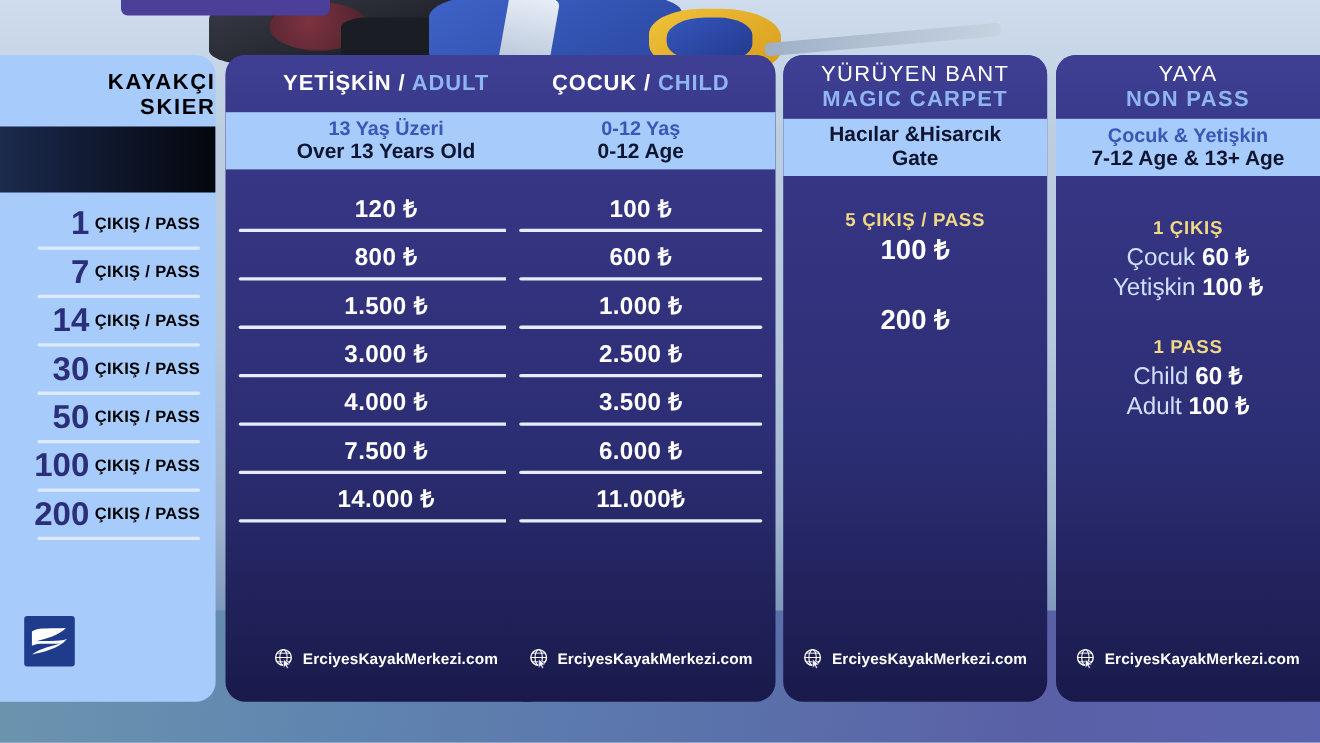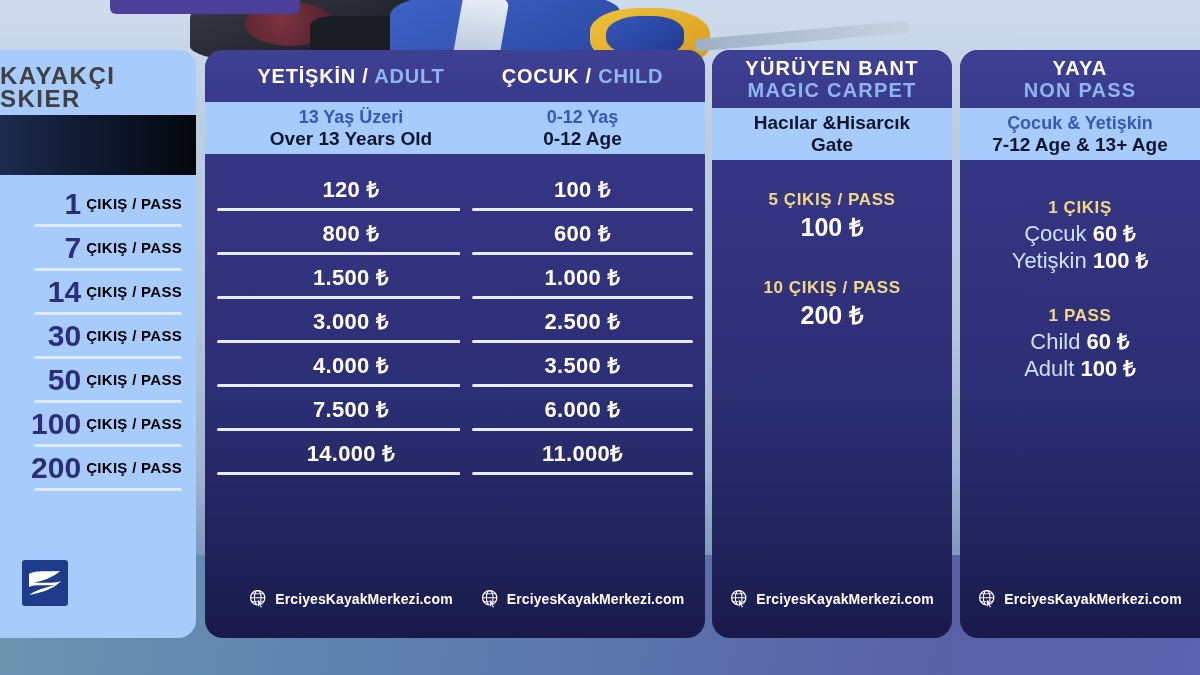--- a/index.html
+++ b/index.html
@@ -25,21 +25,21 @@
   .ph-glove2{left:416px;top:16px;width:78px;height:40px;background:linear-gradient(150deg,#3557bd,#22398d);border-radius:45% 40% 40% 45%;}
   .ph-pole{left:505px;top:30px;width:215px;height:12px;background:linear-gradient(90deg,#9fb0c6,#c7d2e0);transform:rotate(-5deg);border-radius:4px;}
   .ph-dark2{left:120px;top:16px;width:120px;height:46px;background:#1b1d24;border-radius:20% 30% 10% 10%;}
   .banner-strip{position:absolute;left:110px;top:0;width:190px;height:14px;background:#4b3f9a;border-radius:0 0 6px 6px;}
 
   
   .card{position:absolute;border-radius:18px;overflow:hidden;}
 
   
   #card-skier{left:0px;top:50px;width:196px;height:588px;background:#a7cbfb;border-radius:0 18px 18px 0;}
-  .skier-title{padding-top:14px;text-align:left;color:#404040;font-weight:bold;font-size:24px;line-height:23px;letter-spacing:1.5px;}
+  .skier-title{padding-top:14px;text-align:right;color:#000000;font-weight:bold;font-size:20px;line-height:23px;letter-spacing:1.5px;}
   .black-band{position:absolute;left:0;top:65px;width:196px;height:60px;
     background:linear-gradient(90deg,#1c2a4d 0%,#111b33 40%,#05070d 100%);}
   .pass-list{position:absolute;left:0;top:133px;width:196px;}
   .pass-row{height:41px;display:flex;align-items:center;justify-content:flex-end;padding-right:14px;box-sizing:border-box;}
   .pass-num{color:#2b2f7a;font-weight:bold;font-size:30px;line-height:30px;margin-right:5px;}
   .pass-lbl{color:#000000;font-weight:bold;font-size:15px;letter-spacing:.3px;}
   .pass-sep{height:3px;background:#ddeaff;margin:0 14px 0 34px;border-radius:2px;}
 
   .logo-wrap{position:absolute;left:22px;bottom:32px;display:flex;align-items:center;gap:8px;}
   .logo-mark{width:46px;height:46px;background:#1f3b8c;border-radius:3px;position:relative;overflow:hidden;flex:none;}
@@ -51,21 +51,21 @@
   
   #card-adult{left:205px;top:50px;width:292px;height:588px;}
   #card-child{left:460px;top:50px;width:245px;height:588px;}
   #card-carpet{left:712px;top:50px;width:240px;height:588px;}
   #card-nonskier{left:960px;top:50px;width:240px;height:588px;border-radius:18px 0 0 18px;}
   .dark{background:linear-gradient(180deg,#3b3b8e 0%,#343380 30%,#2c2e74 60%,#191a4a 100%);}
 
   .card-head{height:52px;display:flex;flex-direction:column;align-items:center;justify-content:center;
     background:linear-gradient(180deg,#3f3f94,#3a3a8c);}
   .card-head.two{height:58px;}
-  .head-main{color:#ffffff;font-weight:bold;font-size:20px;letter-spacing:1.2px;line-height:22px;}
+  .head-main{color:#ffffff;font-weight:normal;font-size:20px;letter-spacing:1.2px;line-height:22px;}
   .head-sub{color:#8fb6f2;font-weight:bold;font-size:20px;letter-spacing:1.2px;line-height:22px;}
   .head-inline{color:#ffffff;font-weight:bold;font-size:20px;letter-spacing:.8px;}
   .head-inline em{font-style:normal;color:#8fb6f2;}
 
   .sub-band{height:52px;background:#a7cbfb;display:flex;flex-direction:column;align-items:center;justify-content:center;}
   .sub-1{color:#3a57b5;font-weight:bold;font-size:18px;line-height:21px;}
   .sub-2{color:#0d1530;font-weight:bold;font-size:19px;line-height:22px;}
 
   .price-list{padding-top:13px;}
   .price-row{height:41px;display:flex;align-items:center;justify-content:center;}
@@ -270,21 +270,20 @@
     <div class="sub-band">
       <div class="sub-2">Hacılar &amp;Hisarcık</div>
       <div class="sub-2">Gate</div>
     </div>
     <div id="carpet-offers" style="padding-top:28px;">
         <div class="blk" style="margin-bottom: 34px;">
           <div class="y">5 ÇIKIŞ / PASS</div>
           <div class="w">100 ₺</div>
         </div>
         <div class="blk" style="margin-bottom: 0px;">
-          <div class="y">10 ÇIKIŞ / PASS</div>
           <div class="w">200 ₺</div>
         </div>
       </div>
     <div class="site">
       <svg class="globe" viewBox="0 0 24 24">
         <circle cx="11" cy="11" r="9" fill="none" stroke="#ffffff" stroke-width="1.6"></circle>
         <ellipse cx="11" cy="11" rx="4.2" ry="9" fill="none" stroke="#ffffff" stroke-width="1.3"></ellipse>
         <line x1="2" y1="11" x2="20" y2="11" stroke="#ffffff" stroke-width="1.3"></line>
         <line x1="3.4" y1="6" x2="18.6" y2="6" stroke="#ffffff" stroke-width="1.1"></line>
         <line x1="3.4" y1="16" x2="18.6" y2="16" stroke="#ffffff" stroke-width="1.1"></line>

